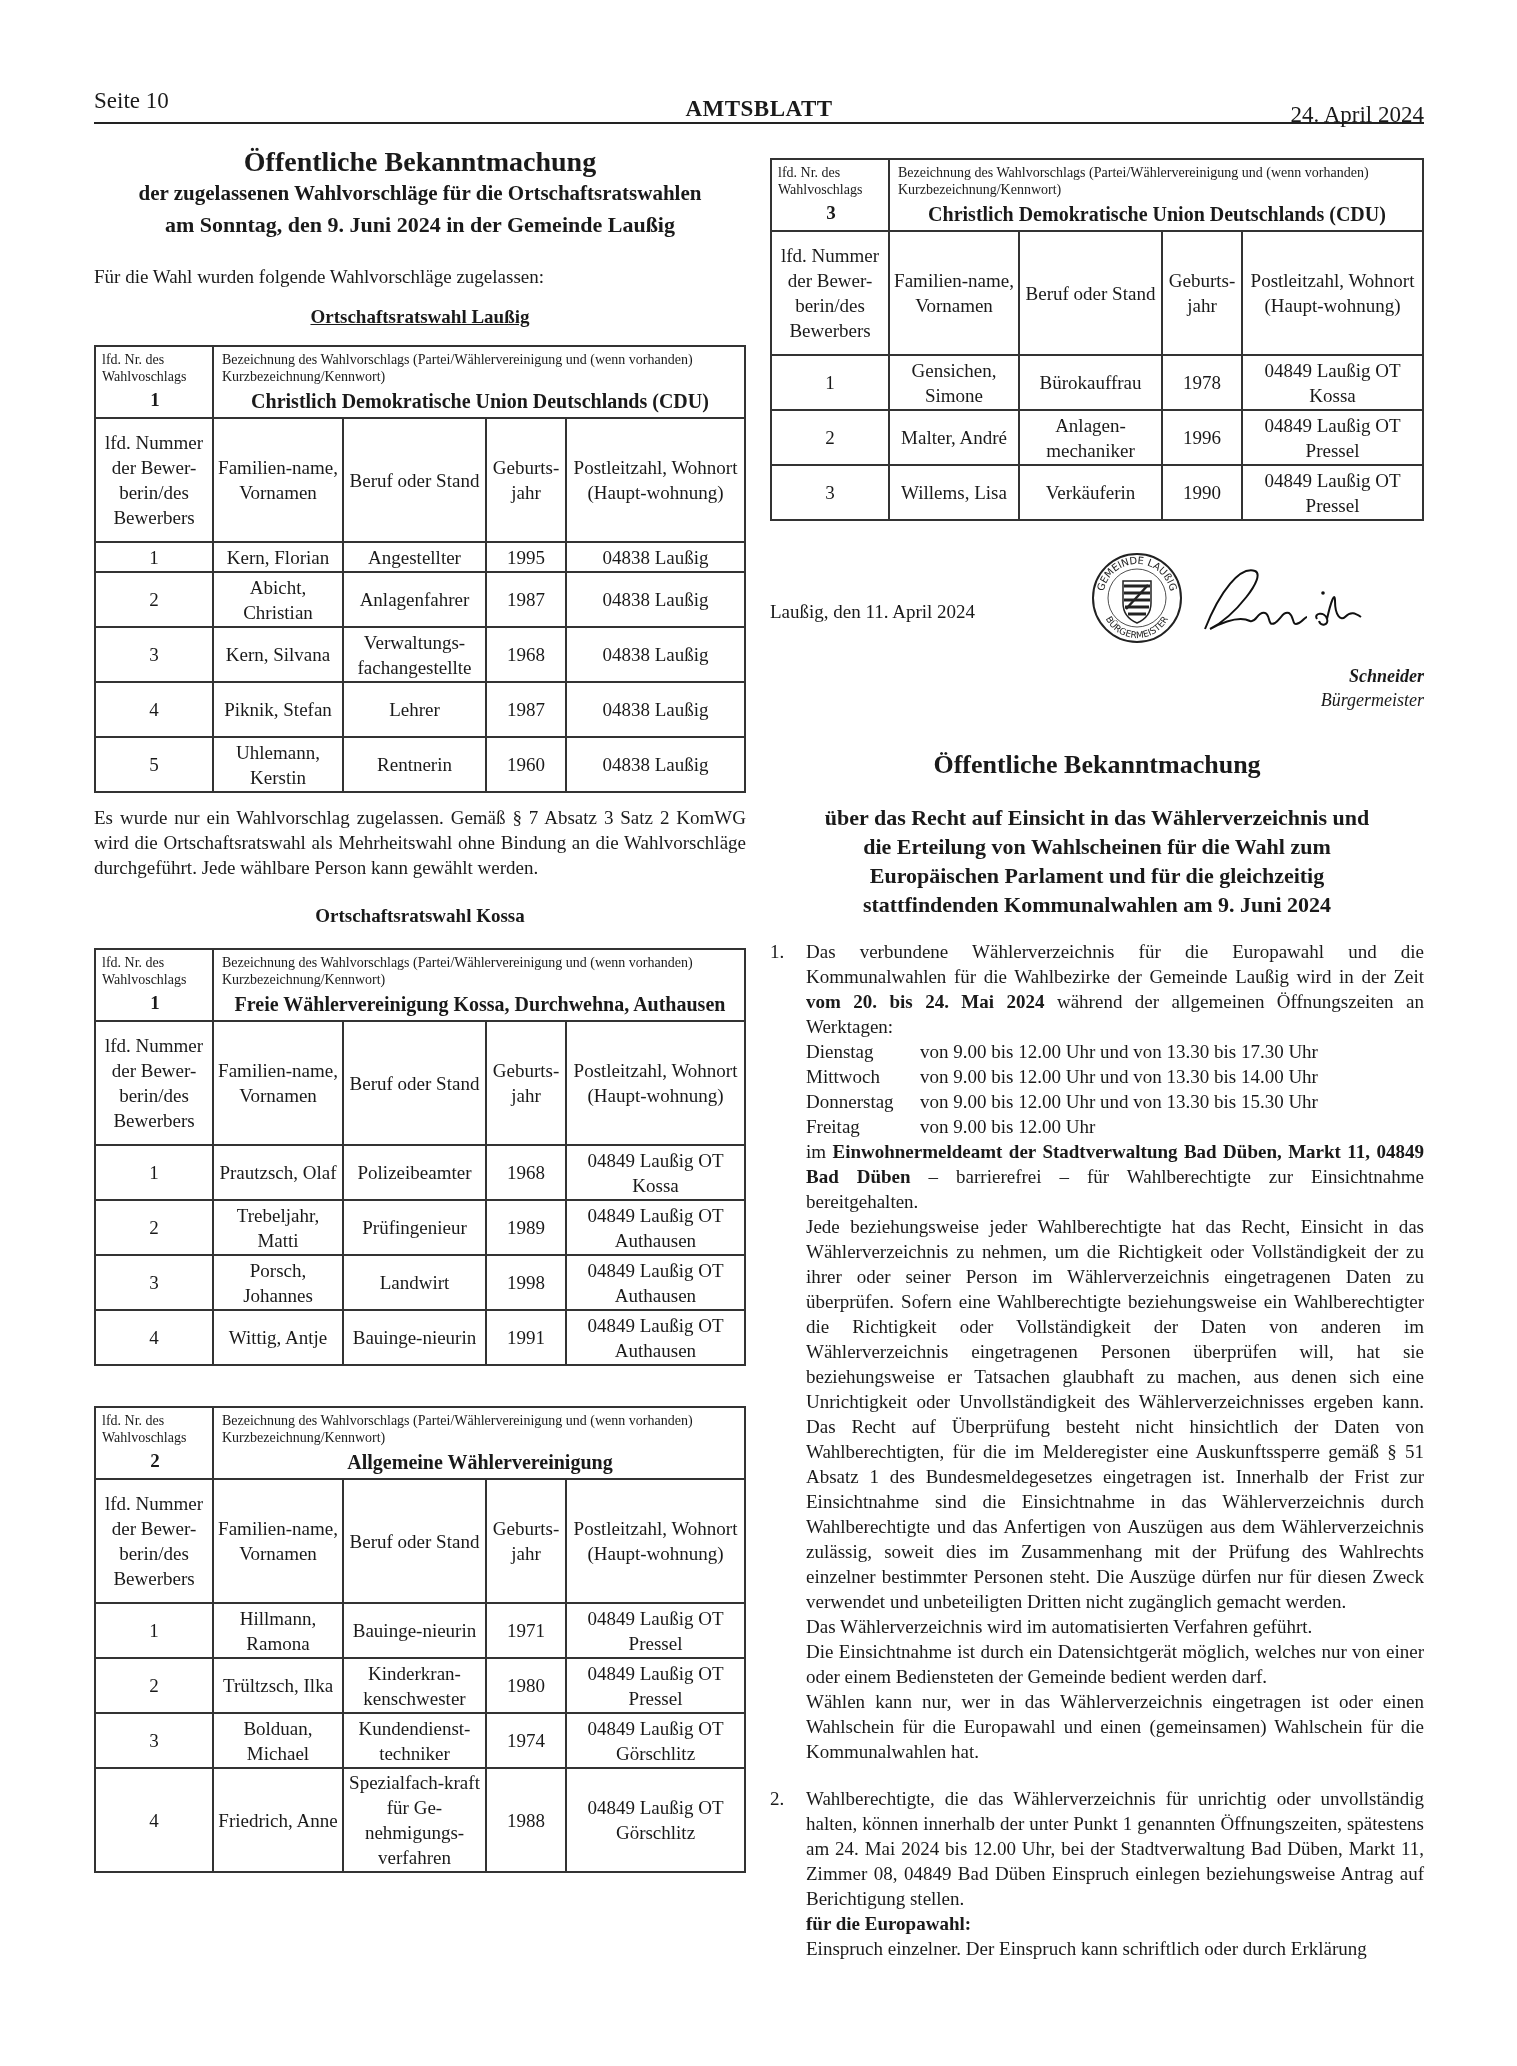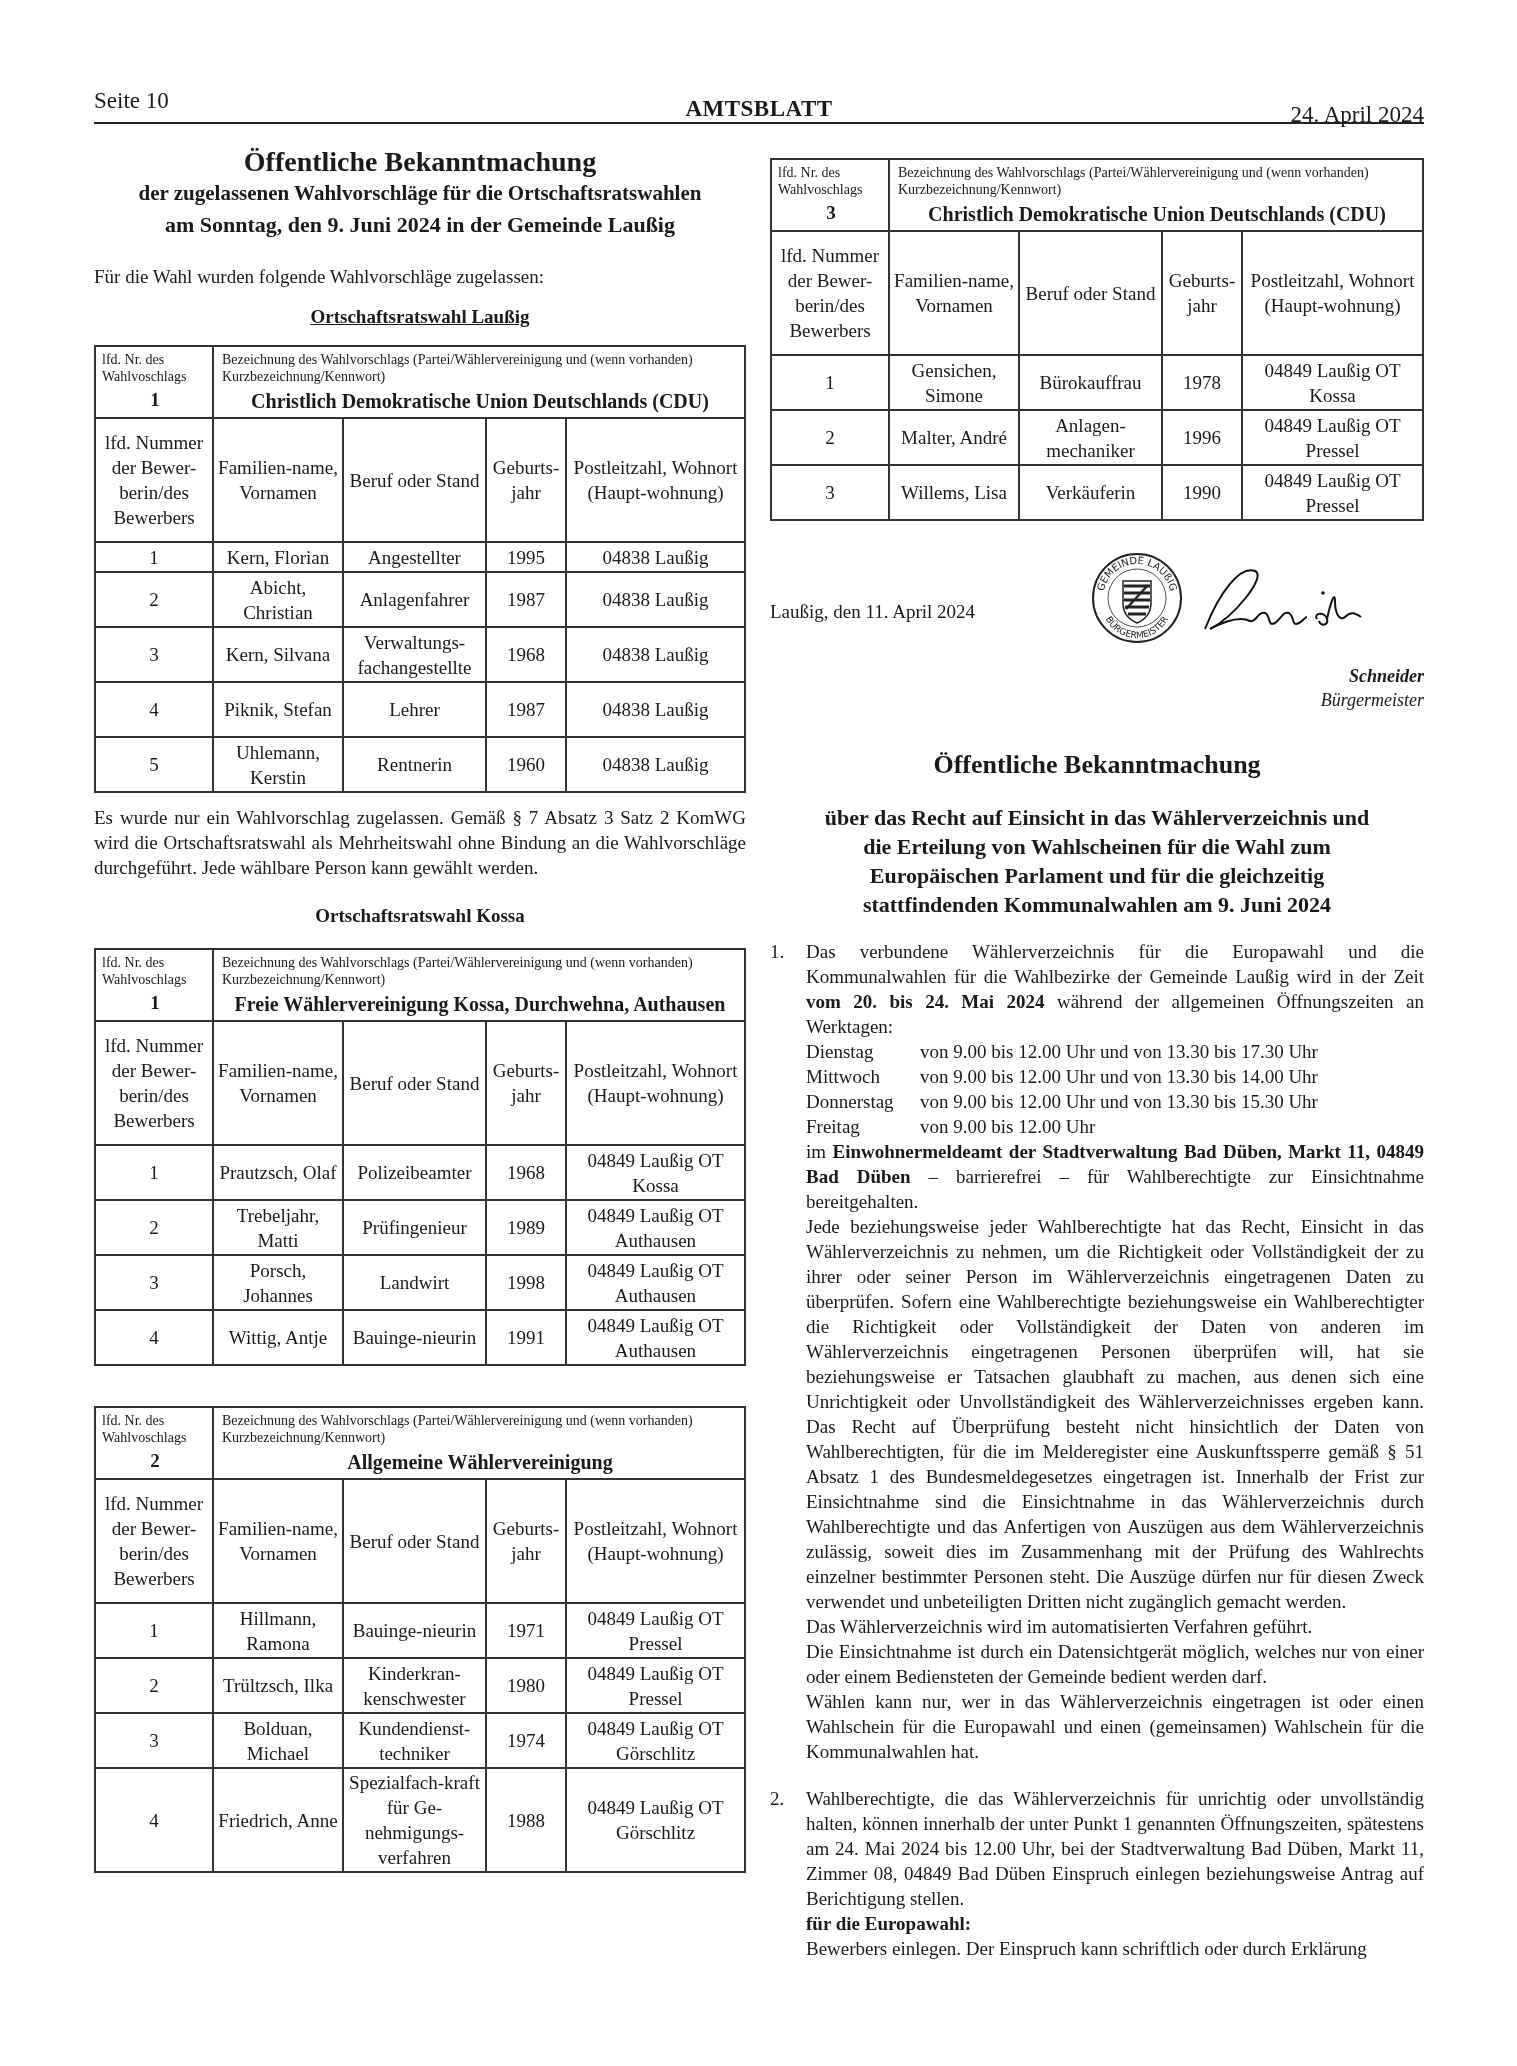--- a/index.html
+++ b/index.html
@@ -296,15 +296,15 @@
     <p>Jede beziehungsweise jeder Wahlberechtigte hat das Recht, Einsicht in das Wählerverzeichnis zu nehmen, um die Richtigkeit oder Vollständigkeit der zu ihrer oder seiner Person im Wählerverzeichnis eingetragenen Daten zu überprüfen. Sofern eine Wahlberechtigte beziehungsweise ein Wahlberechtigter die Richtigkeit oder Vollständigkeit der Daten von anderen im Wählerverzeichnis eingetragenen Personen überprüfen will, hat sie beziehungsweise er Tatsachen glaubhaft zu machen, aus denen sich eine Unrichtigkeit oder Unvollständigkeit des Wählerverzeichnisses ergeben kann. Das Recht auf Überprüfung besteht nicht hinsichtlich der Daten von Wahlberechtigten, für die im Melderegister eine Auskunftssperre gemäß § 51 Absatz 1 des Bundesmeldegesetzes eingetragen ist. Innerhalb der Frist zur Einsichtnahme sind die Einsichtnahme in das Wählerverzeichnis durch Wahlberechtigte und das Anfertigen von Auszügen aus dem Wählerverzeichnis zulässig, soweit dies im Zusammenhang mit der Prüfung des Wahlrechts einzelner bestimmter Personen steht. Die Auszüge dürfen nur für diesen Zweck verwendet und unbeteiligten Dritten nicht zugänglich gemacht werden.</p>
     <p>Das Wählerverzeichnis wird im automatisierten Verfahren geführt.</p>
     <p>Die Einsichtnahme ist durch ein Datensichtgerät möglich, welches nur von einer oder einem Bediensteten der Gemeinde bedient werden darf.</p>
     <p>Wählen kann nur, wer in das Wählerverzeichnis eingetragen ist oder einen Wahlschein für die Europawahl und einen (gemeinsamen) Wahlschein für die Kommunalwahlen hat.</p>
   </div>
 
   <div class="list-item" style="margin-top:22px;">
     <span class="lnum">2.</span>
     <p>Wahlberechtigte, die das Wählerverzeichnis für unrichtig oder unvollständig halten, können innerhalb der unter Punkt 1 genannten Öffnungszeiten, spätestens am 24. Mai 2024 bis 12.00 Uhr, bei der Stadtverwaltung Bad Düben, Markt 11, Zimmer 08, 04849 Bad Düben Einspruch einlegen beziehungsweise Antrag auf Berichtigung stellen.</p>
     <p><b>für die Europawahl:</b></p>
-    <p>Bewerbers einlegen. Der Einspruch kann schriftlich oder durch Erklärung</p>
+    <p>Einspruch einzelner. Der Einspruch kann schriftlich oder durch Erklärung</p>
   </div>
 </div>
 
 </body></html>

